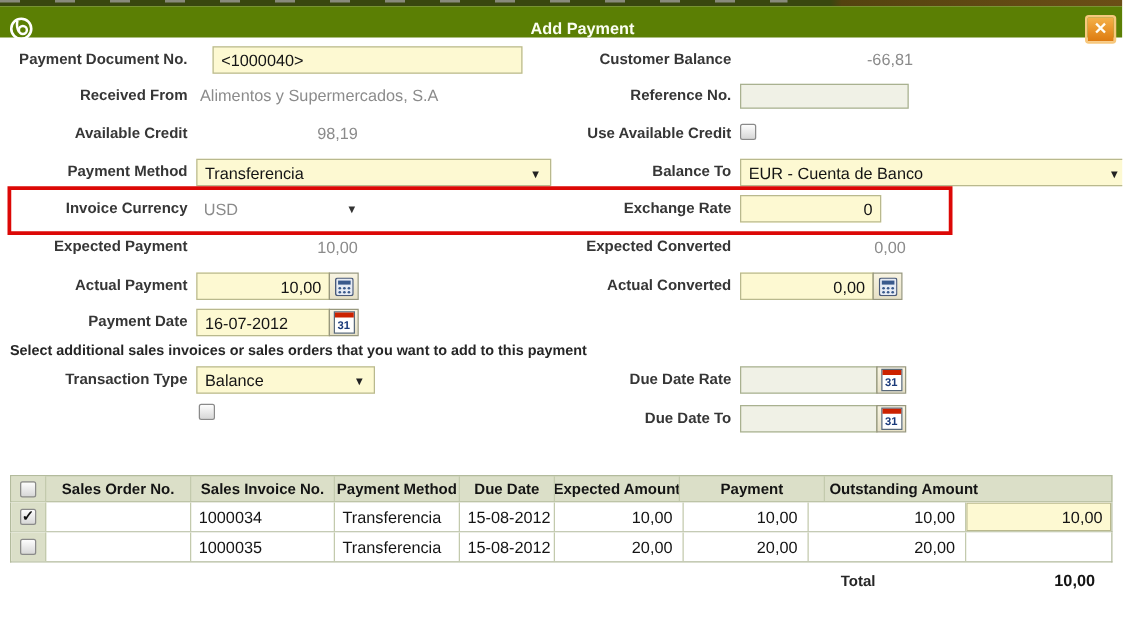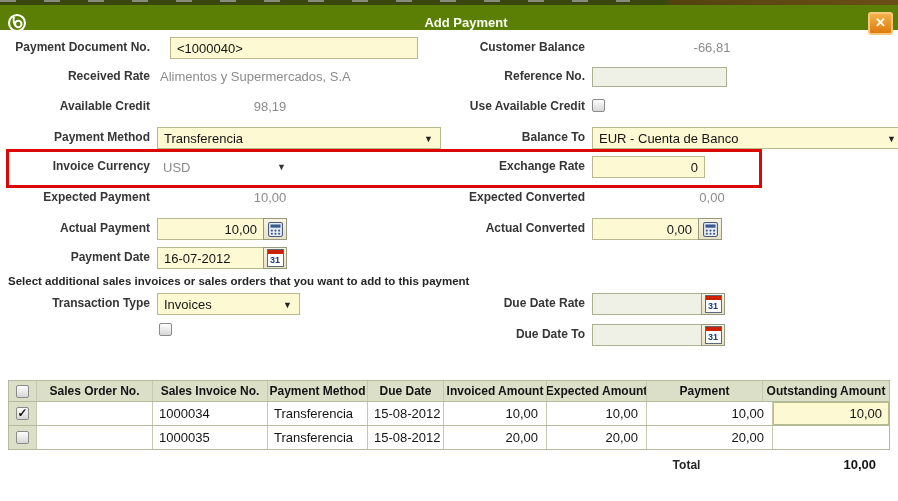--- a/index.html
+++ b/index.html
@@ -99,21 +99,21 @@
     </svg>
     <div class="title">Add Payment</div>
     <div class="closebtn">✕</div>
   </div>
 
   <div class="lbl" style="top:41px">Payment Document No.</div>
   <input class="inp" style="left: 170px; top: 37px; width: 248px;" value="&lt;1000040&gt;">
   <div class="lblr" style="top:41px">Customer Balance</div>
   <div class="sval numr" style="top:41px">-66,81</div>
 
-  <div class="lbl" style="top:70px">Received Rate</div>
+  <div class="lbl" style="top:70px">Received From</div>
   <div class="sval" style="left:160px;top:70px">Alimentos y Supermercados, S.A</div>
   <div class="lblr" style="top:70px">Reference No.</div>
   <input class="inp ro" style="left: 592px; top: 67px; width: 135px; height: 20px;" value="">
 
   <div class="lbl" style="top:100px">Available Credit</div>
   <div class="sval num" style="top:100px">98,19</div>
   <div class="lblr" style="top:100px">Use Available Credit</div>
   <span class="cb" style="left:592px;top:99px"></span>
 
   <div class="lbl" style="top:131px">Payment Method</div>
@@ -176,21 +176,21 @@
     <span class="cal">
       <span class="bar"></span>
         <span class="d">31</span>
     </span>
   </div>
 
   <div class="note">Select additional sales invoices or sales orders that you want to add to this payment</div>
 
   <div class="lbl" style="top:297px">Transaction Type</div>
   <div class="sel" style="left:157px;top:293px;width:143px">
-    <span>Invoices</span>
+    <span>Balance</span>
     <span class="arr">▼</span>
   </div>
   <div class="lblr" style="top:297px">Due Date Rate</div>
   <input class="inp ro" style="left: 592px; top: 293px; width: 110px;" value="">
   <div class="btn" style="left:701px;top:293px">
     <span class="cal">
       <span class="bar"></span>
         <span class="d">31</span>
     </span>
   </div>
@@ -207,21 +207,20 @@
 
   <div class="grid">
     <div class="gr gh">
       <div class="gc c0">
           <span class="cbg"></span>
         </div>
       <div class="gc c1">Sales Order No.</div>
       <div class="gc c2">Sales Invoice No.</div>
       <div class="gc c3">Payment Method</div>
       <div class="gc c4">Due Date</div>
-      <div class="gc c5">Invoiced Amount</div>
       <div class="gc c6">Expected Amount</div>
       <div class="gc c8">Payment</div>
       <div class="gc c7">Outstanding Amount</div>
     </div>
     <div class="gr gd">
       <div class="gc c0">
           <span class="cbg">✓</span>
         </div>
       <div class="gc c1 tl"></div>
       <div class="gc c2 tl">1000034</div>

